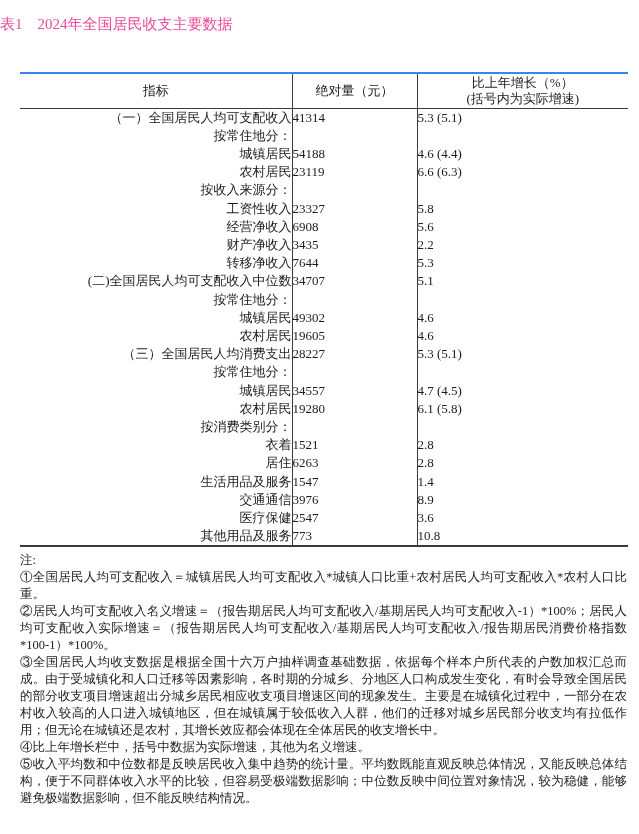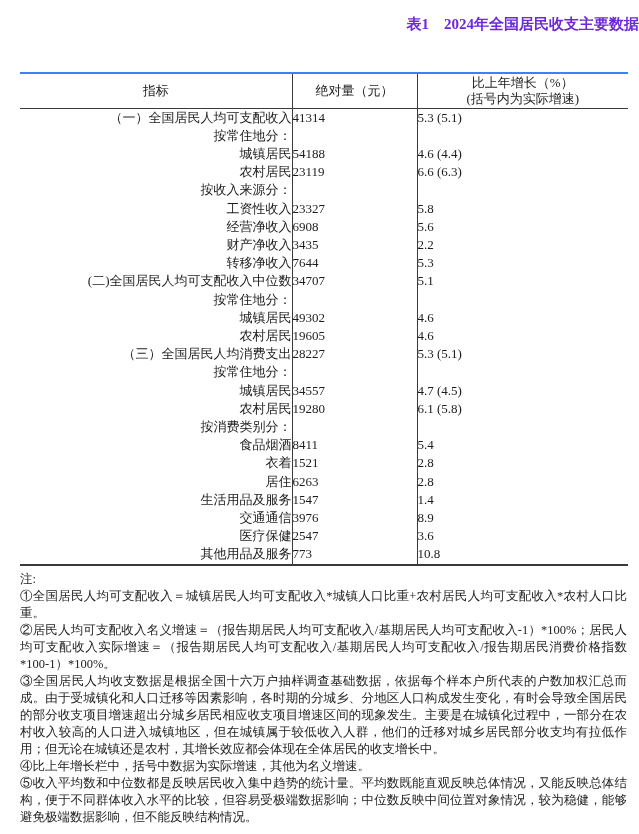--- a/index.html
+++ b/index.html
@@ -6,25 +6,25 @@
   html, body { margin: 0; padding: 0; }
   body {
     width: 639px; height: 834px;
     background: #ffffff;
     color: #1c1c1c;
     font-family: "Liberation Serif", "DejaVu Serif", serif;
     overflow: hidden;
   }
   .title {
     margin: 14px 0 0 0;
-    text-align: right;
+    text-align: left;
     font-size: 15px;
     line-height: 20px;
-    font-weight: 700;
-    color: #6d28d9;
+    font-weight: 400;
+    color: #ec4899;
   }
   table.stat {
     border-collapse: collapse;
     table-layout: fixed;
     margin: 38px 0 0 20px;
     width: 608px;
     border-top: 2px solid #3b82f6;
     border-bottom: 2px solid #3a3a3a;
   }
   thead th {
@@ -167,25 +167,20 @@
           <td class="c-ind indent">农村居民</td>
           <td class="c-val vline">19280</td>
           <td class="c-gro vline">6.1 (5.8)</td>
         </tr>
         <tr>
           <td class="c-ind">按消费类别分：</td>
           <td class="c-val vline"></td>
           <td class="c-gro vline"></td>
         </tr>
         <tr>
-          <td class="c-ind indent">食品烟酒</td>
-          <td class="c-val vline">8411</td>
-          <td class="c-gro vline">5.4</td>
-        </tr>
-        <tr>
           <td class="c-ind indent">衣着</td>
           <td class="c-val vline">1521</td>
           <td class="c-gro vline">2.8</td>
         </tr>
         <tr>
           <td class="c-ind indent">居住</td>
           <td class="c-val vline">6263</td>
           <td class="c-gro vline">2.8</td>
         </tr>
         <tr>

